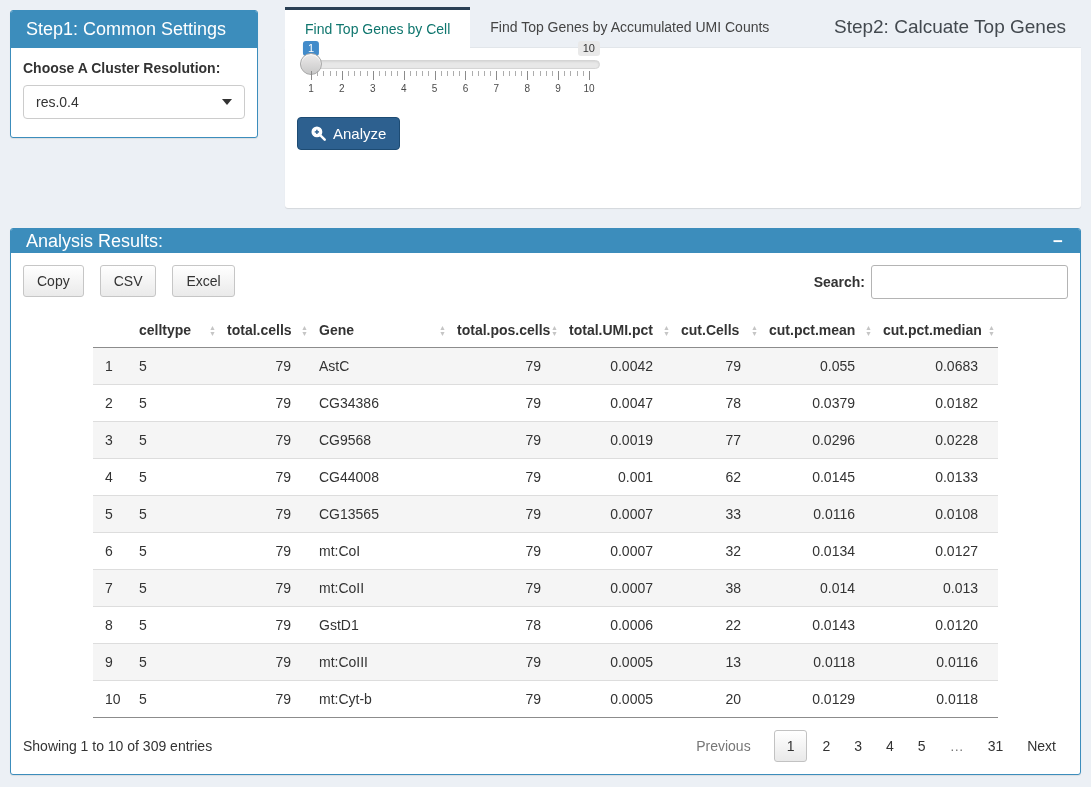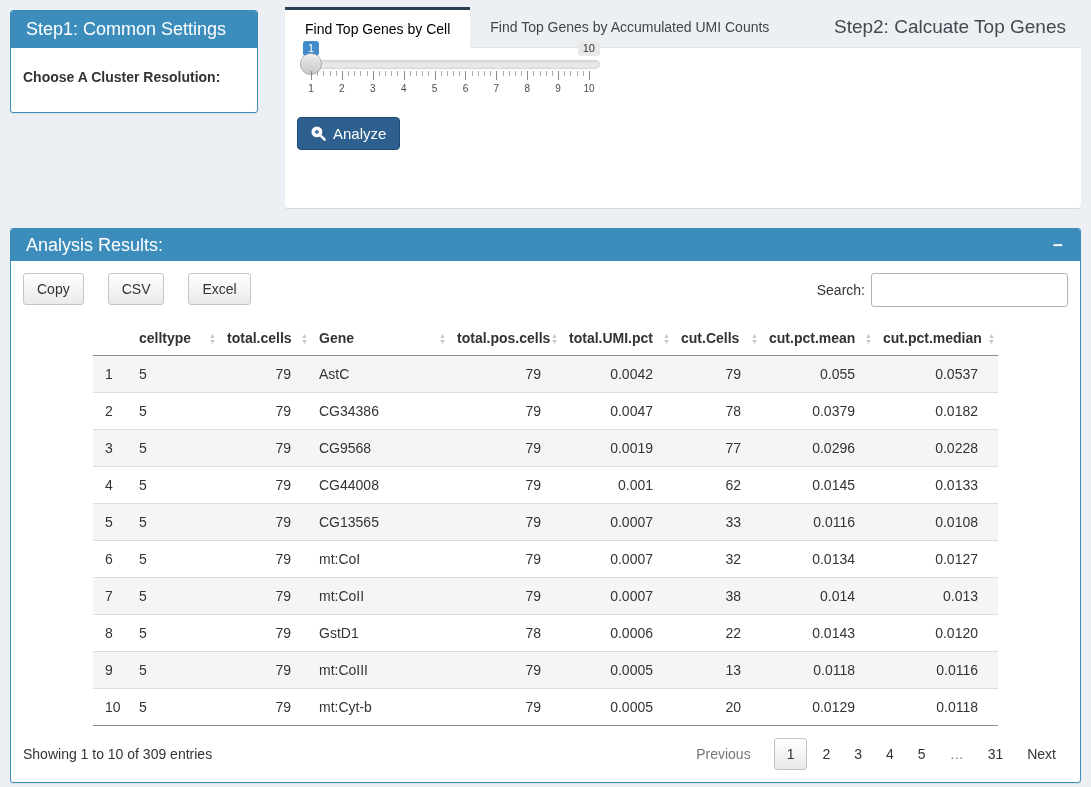--- a/index.html
+++ b/index.html
@@ -13,36 +13,36 @@
   }
   .card { background:#fff; border:1px solid #3c8dbc; border-radius:3px; box-shadow:0 1px 1px rgba(0,0,0,.08); }
   .card-header {
     background:#3c8dbc; color:#fff; font-size:18px;
     padding:8px 15px; border-radius:2px 2px 0 0;
     display:flex; align-items:center; justify-content:space-between;
   }
 
   
   .step1 { position:absolute; left:10px; top:10px; width:248px; }
-  .step1 .card-body { padding:21px 12px 18px; }
+  .step1 .card-body { padding:12px 12px 18px; }
   .field-label { font-weight:bold; font-size:14px; color:#333; display:block; margin-bottom:9px; }
   .select {
     height:34px; border:1px solid #ccc; border-radius:4px; background:#fff;
     display:flex; align-items:center; justify-content:space-between;
     padding:0 12px; font-size:14px; cursor:pointer;
   }
   .caret { width:0; height:0; border-left:5px solid transparent; border-right:5px solid transparent; border-top:6px solid #333; }
 
   
   .tabbox { position:absolute; left:285px; top:7px; width:796px; }
   .tab-nav { display:flex; position:relative; height:41px; border-bottom:1px solid #e2e6ea; }
   .tab { display:flex; align-items:center; padding:0 20px; font-size:14px; color:#444; cursor:pointer; }
   .tab.active {
     background:#fff; border-top:3px solid #2a3f54; margin-bottom:-1px;
-    border-radius:0; color:#000000;
+    border-radius:0; color:#0f766e;
   }
   .tab-title { position:absolute; right:15px; top:0; height:100%; display:flex; align-items:center; font-size:19px; color:#43494f; }
   .tab-body { background:#fff; height:160px; padding:12px 12px; box-shadow:0 1px 1px rgba(0,0,0,.1); border-radius:0 0 3px 3px; }
   .slider-label { font-weight:bold; font-size:14px; margin-bottom:24px; }
   .slider { position:relative; width:300px; margin-left:3px; }
   .badge { position:absolute; top:-19px; font-size:11px; line-height:15px; padding:0 5px; border-radius:3px; }
   .badge-val { background:#428bca; color:#fff; }
   .badge-max { right:0; background:#e9e9e9; color:#333; }
   .track { height:9px; background:#e8e8e8; border:1px solid #d5d5d5; border-radius:5px; box-shadow:inset 0 1px 2px rgba(0,0,0,.08); cursor:pointer; }
   .handle {
@@ -56,31 +56,31 @@
   .tick.minor { height:5px; background:#adadad; }
   .tick-label { position:absolute; top:12px; transform:translateX(-50%); font-size:10px; color:#4a4a4a; }
   .analyze {
     margin-top:48px; display:inline-flex; align-items:center; gap:7px;
     background:#2d608f; border:1px solid #1d4b73; border-radius:4px;
     color:#fff; font-size:15px; font-family:inherit; padding:7px 13px; cursor:pointer;
   }
 
   
   .results { position:absolute; left:10px; top:228px; width:1071px; min-height:547px; }
-  .results-header { height:24px; padding:16px 15px; }
+  .results-header { height:24px; padding:8px 15px; }
   .collapse-btn { background:none; border:none; color:#fff; font-size:17px; font-weight:bold; cursor:pointer; line-height:1; padding:0 2px; }
   .results-body { padding:12px 12px 10px; }
   .toolbar { display:flex; justify-content:space-between; align-items:flex-start; }
-  .export-buttons { display:flex; gap:24px; }
+  .export-buttons { display:flex; gap:16px; }
   .export-buttons button {
     font-family:inherit; font-size:14px; color:#333; padding:7px 13px;
     background:linear-gradient(#ffffff,#eaeaea); border:1px solid #c6c6c6; border-radius:3px; cursor:pointer;
   }
   .search-area { display:flex; align-items:center; }
-  .search-area label { font-weight:normal; font-size:14px; margin-right:6px; }
+  .search-area label { font-weight:bold; font-size:14px; margin-right:6px; }
   .search-area input { width:197px; height:34px; border:1px solid #b4b4b4; border-radius:3px; padding:0 8px; font-family:inherit; font-size:14px; }
 
   table.results-table { width:905px; margin:15px auto 0; border-collapse:collapse; font-size:14px; table-layout:fixed; }
   .results-table th {
     position:relative; text-align:left; font-weight:bold; color:#333;
     padding:8px 20px 9px 8px; border-bottom:1px solid #8c8c8c; cursor:pointer;
   }
   .results-table th:first-child { cursor:default; }
   .sort-icons { position:absolute; right:3px; top:50%; transform:translateY(-50%); display:flex; flex-direction:column; font-size:7px; line-height:6px; color:#c5c5c5; }
   .results-table td { padding:10px 8px; border-bottom:1px solid #ddd; color:#333; }
@@ -106,20 +106,24 @@
 <body>
 
 <div>
 
   <section class="card step1">
     <header class="card-header">
       <span>Step1: Common Settings</span>
     </header>
     <div class="card-body">
       <label class="field-label">Choose A Cluster Resolution:</label>
+      <div class="select">
+        <span>res.0.4</span>
+        <span class="caret"></span>
+      </div>
     </div>
   </section>
 
   <section class="tabbox">
     <div class="tab-nav">
       <div class="tab active">
         <span>Find Top Genes by Cell</span>
       </div>
       <div class="tab">
         <span>Find Top Genes by Accumulated UMI Counts</span>
@@ -273,21 +277,21 @@
         <tbody id="table-body">
             <tr>
               <td>1</td>
               <td>5</td>
               <td>79</td>
               <td>AstC</td>
               <td>79</td>
               <td>0.0042</td>
               <td>79</td>
               <td>0.055</td>
-              <td>0.0537</td>
+              <td>0.0683</td>
             </tr>
             <tr>
               <td>2</td>
               <td>5</td>
               <td>79</td>
               <td>CG34386</td>
               <td>79</td>
               <td>0.0047</td>
               <td>78</td>
               <td>0.0379</td>

